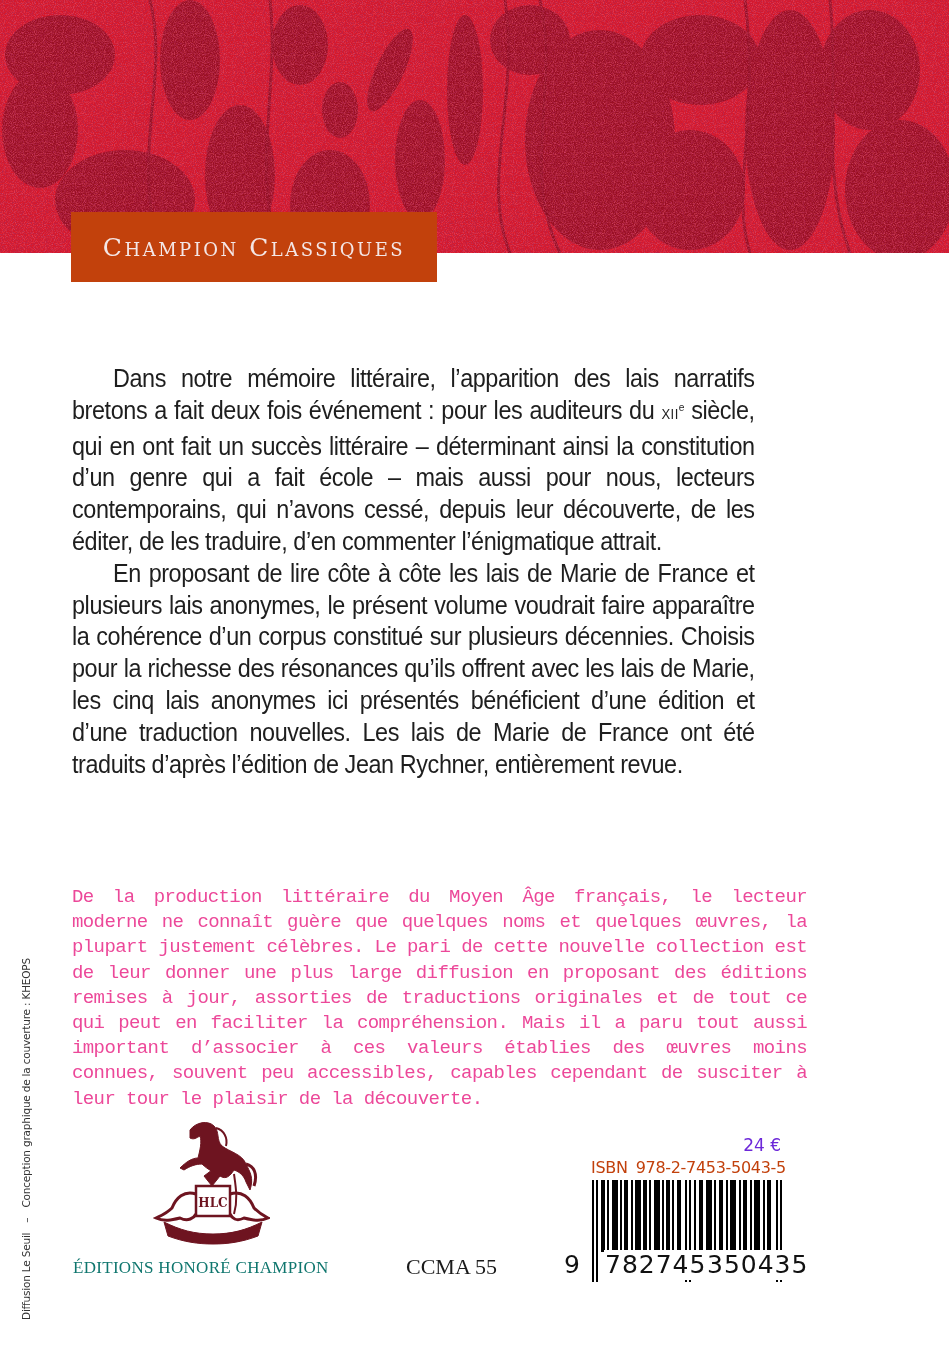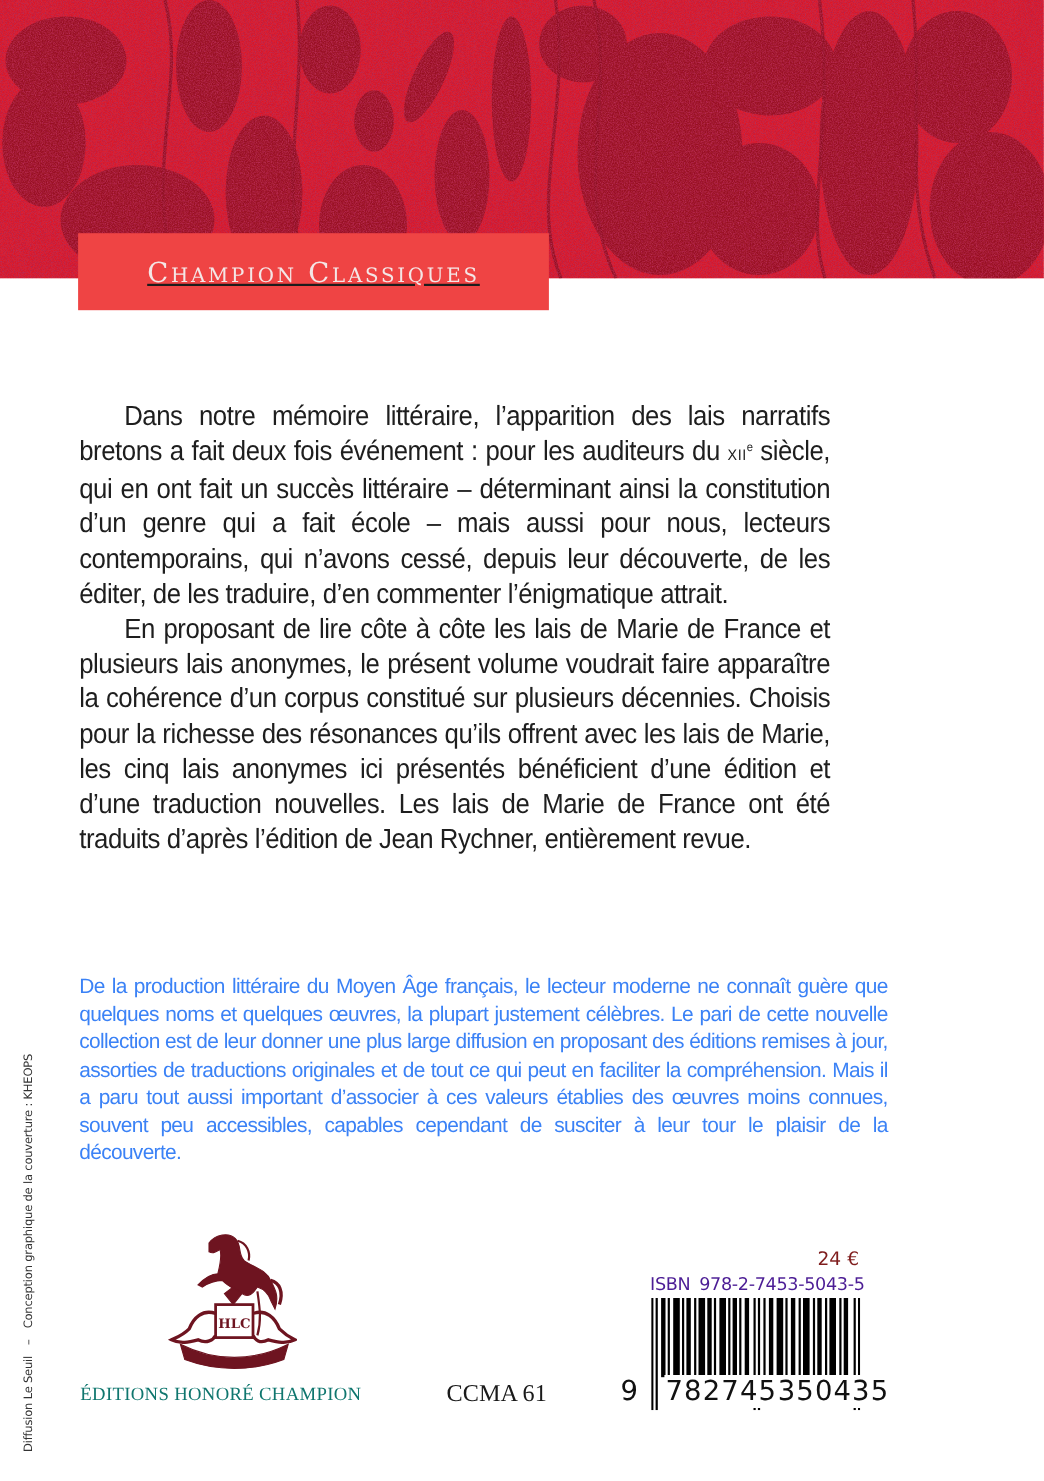--- a/index.html
+++ b/index.html
@@ -8,44 +8,44 @@
       background: #ffffff; color: #1c1c1c;
       font-family: "DejaVu Sans", sans-serif;
     }
     .marble {
       position: absolute; left: 0; top: 0; width: 949px; height: 253px;
       background-color: #d8182a;
       overflow: hidden;
     }
     .marble svg { position: absolute; left: 0; top: 0; }
     .banner {
-      position: absolute; left: 71px; top: 212px; width: 428px; height: 70px;
-      background: #ef4444;
-      display: flex; align-items: center; justify-content: center; text-decoration: underline;
+      position: absolute; left: 71px; top: 212px; width: 366px; height: 70px;
+      background: #c2410c;
+      display: flex; align-items: center; justify-content: center;
     }
     .banner-title {
       font-family: "DejaVu Serif", serif;
       color: #f4e6e6; font-size: 25px; letter-spacing: 2.5px;
       font-variant: small-caps; font-weight: normal;
       white-space: nowrap;
     }
     .blurb {
       position: absolute; left: 72px; top: 363px; width: 734px;
       font-family: "Liberation Sans", sans-serif;
       font-size: 25.2px; line-height: 31.8px; color: #1e1e1e;
       text-align: justify; letter-spacing: -0.45px;
       transform: scaleX(0.93); transform-origin: left top;
     }
     .blurb .para { margin: 0; text-indent: 44px; }
     .blurb .sc { font-size: 14px; letter-spacing: 0.5px; }
     .blurb sup { font-size: 11px; vertical-align: 8px; line-height: 0; }
     .collection {
       position: absolute; left: 72px; top: 885px; width: 735px;
-      font-family: Liberation Sans, sans-serif;
-      font-size: 19px; line-height: 25.2px; color: #3b82f6;
+      font-family: Liberation Mono, monospace;
+      font-size: 19px; line-height: 25.2px; color: #ec4899;
       text-align: justify; letter-spacing: -0.6px;
     }
     .collection p { margin: 0; }
     .credits {
       position: absolute; left: 20px; top: 1320px;
       transform: rotate(-90deg); transform-origin: left top;
       font-family: "DejaVu Sans", sans-serif;
       font-size: 10.5px; color: #333; white-space: nowrap;
       letter-spacing: -0.2px;
     }
@@ -58,25 +58,25 @@
       font-family: "Liberation Serif", serif;
       font-size: 17px; color: #0f766e; letter-spacing: 0.3px; white-space: nowrap;
     }
     .series-code {
       position: absolute; left: 406px; top: 1254px;
       font-family: "Liberation Serif", serif;
       font-size: 22px; color: #1a1a1a; white-space: nowrap;
     }
     .price {
       position: absolute; right: 168px; top: 1135px;
-      font-family: "DejaVu Sans", sans-serif; font-size: 17px; color: #7f1d1d;
+      font-family: "DejaVu Sans", sans-serif; font-size: 17px; color: #6d28d9;
     }
     .isbn {
       position: absolute; left: 591px; top: 1158px;
-      font-family: "DejaVu Sans", sans-serif; font-size: 16px; color: #4c1d95;
+      font-family: "DejaVu Sans", sans-serif; font-size: 16px; color: #c2410c;
       letter-spacing: -0.3px; white-space: nowrap;
     }
     .isbn .isbn-label { margin-right: 8px; }
     .barcode {
       position: absolute; left: 592px; top: 1180px; width: 190px; height: 102px;
     }
     .barcode-digit-lead {
       position: absolute; left: 564px; top: 1250px;
       font-family: "DejaVu Sans", sans-serif; font-size: 25px; color: #111;
     }
@@ -169,21 +169,21 @@
 
     <path d="M46 76 C34 72 26 80 22 90 C16 96 10 98 6 100 C14 104 22 102 30 100 C38 104 44 100 46 96" fill="none" stroke-width="3"></path>
     <path d="M80 76 C92 72 100 80 104 90 C110 96 114 98 118 100 C110 104 102 102 94 100 C86 104 82 100 80 96" fill="none" stroke-width="3"></path>
 
     <path d="M14 104 C30 112 44 116 63 116 C82 116 96 112 112 104 L108 118 C92 124 78 126 63 126 C48 126 34 124 18 118 Z" stroke-width="1"></path>
   </g>
   <text x="63" y="89" text-anchor="middle" font-family="DejaVu Serif, serif" font-size="12" font-weight="bold" fill="#6e1420">HLC</text>
 </svg>
 
 <div class="publisher">ÉDITIONS HONORÉ CHAMPION</div>
-<div class="series-code">CCMA 61</div>
+<div class="series-code">CCMA 55</div>
 
 <div class="price">24 €</div>
 <div class="isbn">
   <span class="isbn-label">ISBN</span><span>978-2-7453-5043-5</span>
 </div>
 
 <svg class="barcode" viewBox="0 0 190 102" preserveAspectRatio="none">
   <g fill="#000">
     <rect x="0" y="0" width="2" height="102"></rect>
       <rect x="4" y="0" width="2" height="102"></rect>

